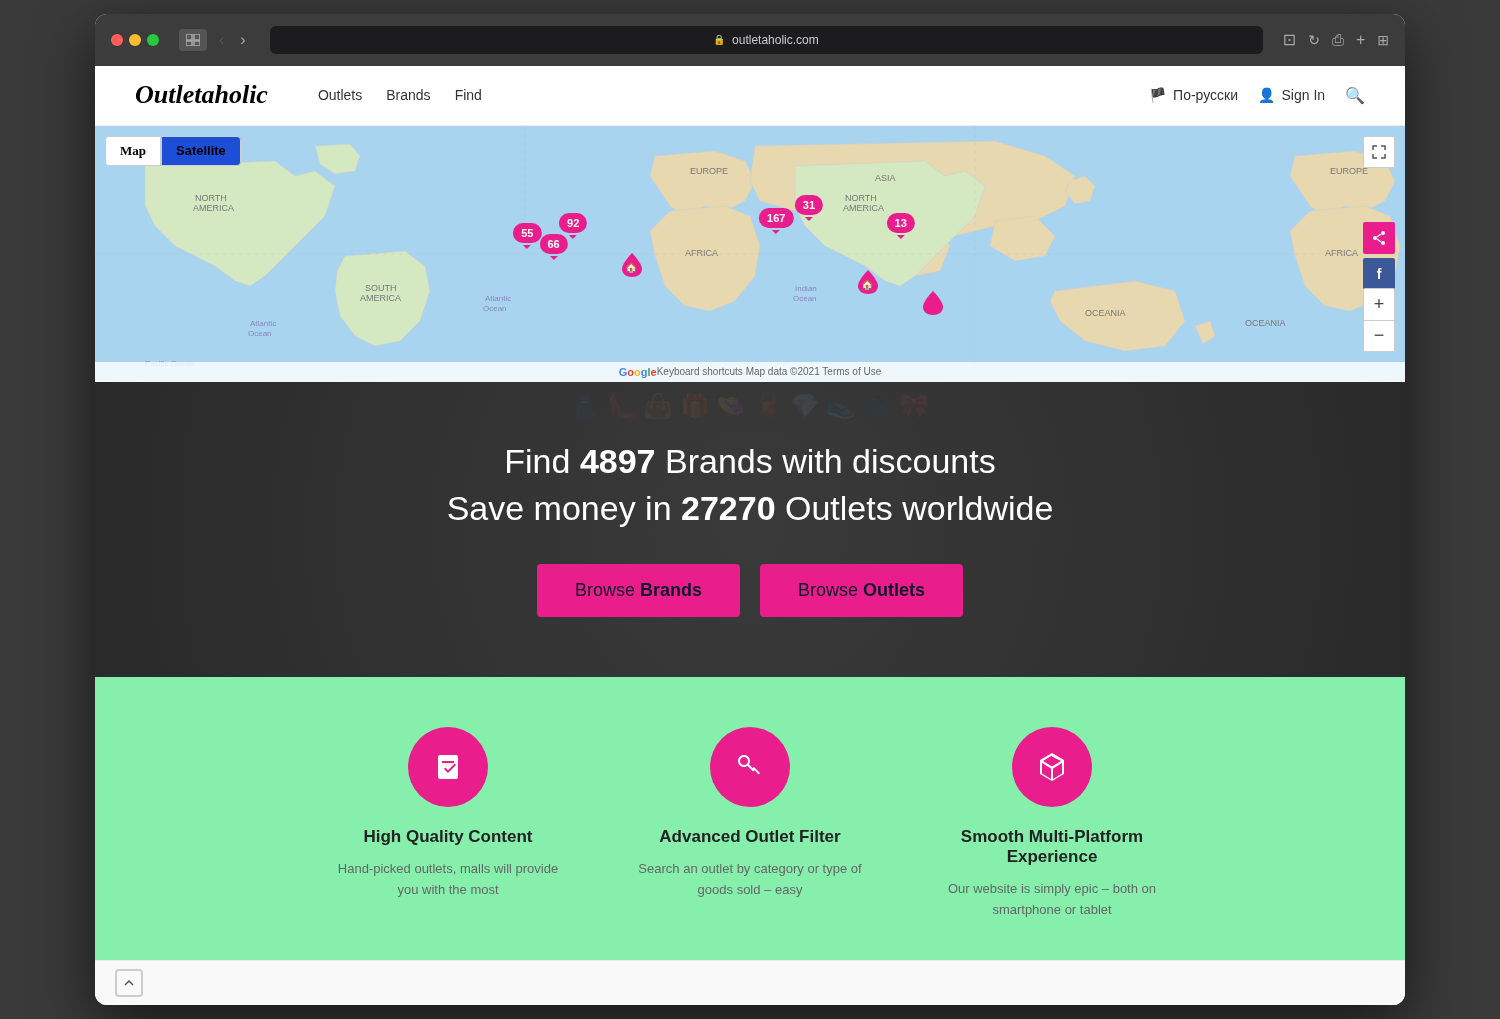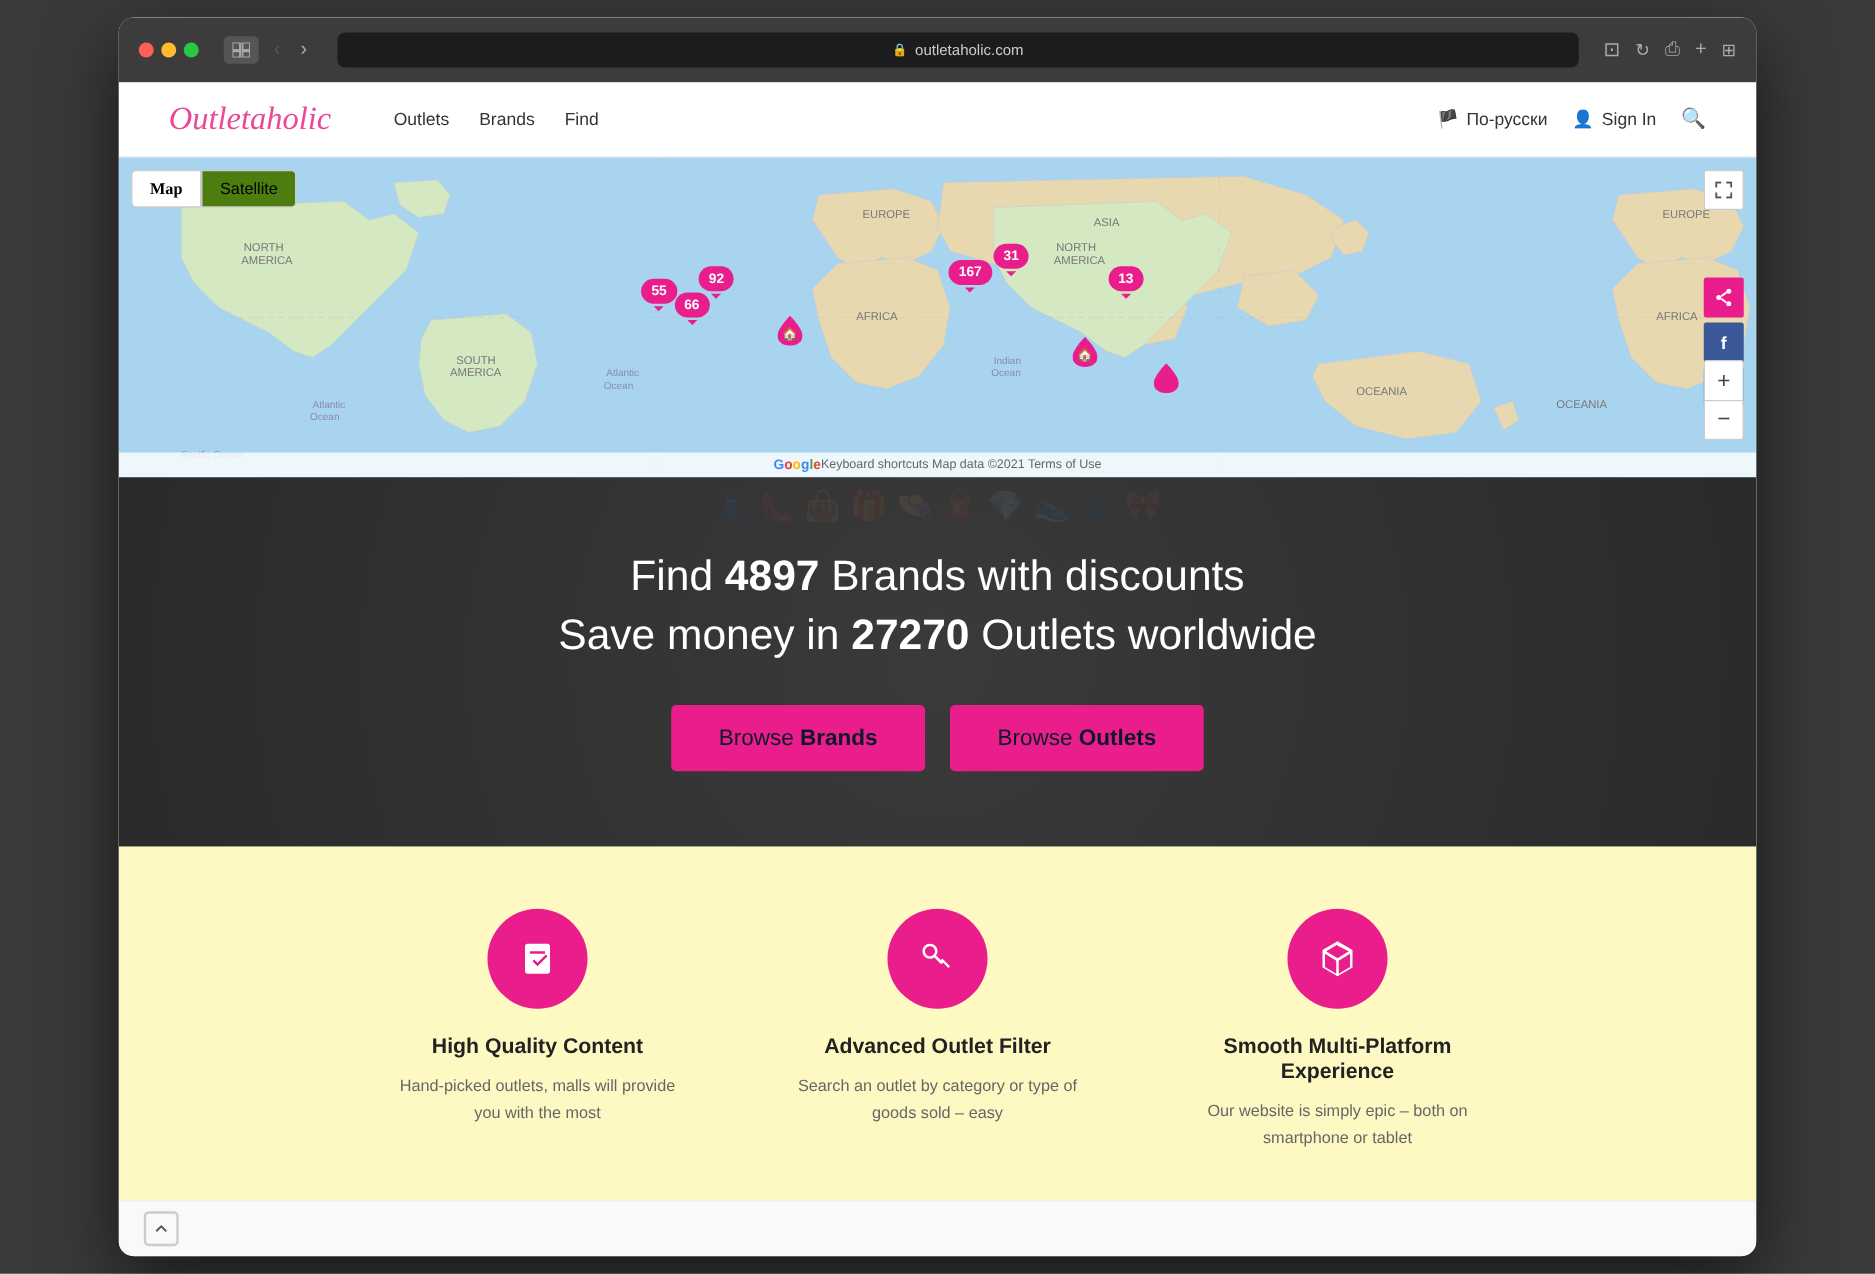--- a/index.html
+++ b/index.html
@@ -116,22 +116,22 @@
       display: flex;
       align-items: center;
       padding: 0 40px;
       gap: 30px;
     }
 
     .brand-logo {
       font-family: Georgia, serif;
       font-size: 26px;
       font-style: italic;
-      color: #ec4899;
-      font-weight: normal;
+      color: #000000;
+      font-weight: bold;
       margin-right: 20px;
     }
 
     .nav-links {
       display: flex;
       gap: 24px;
       flex: 1;
     }
 
     .nav-link {
@@ -168,25 +168,26 @@
     .map-top-left {
       position: absolute;
       top: 10px;
       left: 10px;
       display: flex;
       gap: 0;
       z-index: 10;
     }
 
     .map-tab {
-      background: #4d7c0f;
+      background: #1d4ed8;
       padding: 6px 14px;
       font-size: 13px;
       cursor: pointer;
       border: 1px solid #ccc;
+      font-weight: bold;
     }
 
     .map-tab.active {
       background: #fff;
       font-weight: 600;
       font-family: Liberation Serif, serif;
     }
 
     .map-tab:first-child {
       border-radius: 4px 0 0 4px;
@@ -362,25 +363,25 @@
       border-radius: 4px;
       font-size: 18px;
       cursor: pointer;
       font-weight: 400;
     }
 
     .hero-btn strong { font-weight: 700; }
 
     
     .features-section {
-      background: #fef9c3;
+      background: #86efac;
       padding: 50px 44px 40px;
       display: flex;
       justify-content: center;
-      gap: 80px;
+      gap: 62px;
     }
 
     .feature-item {
       display: flex;
       flex-direction: column;
       align-items: center;
       text-align: center;
       max-width: 240px;
     }
 

